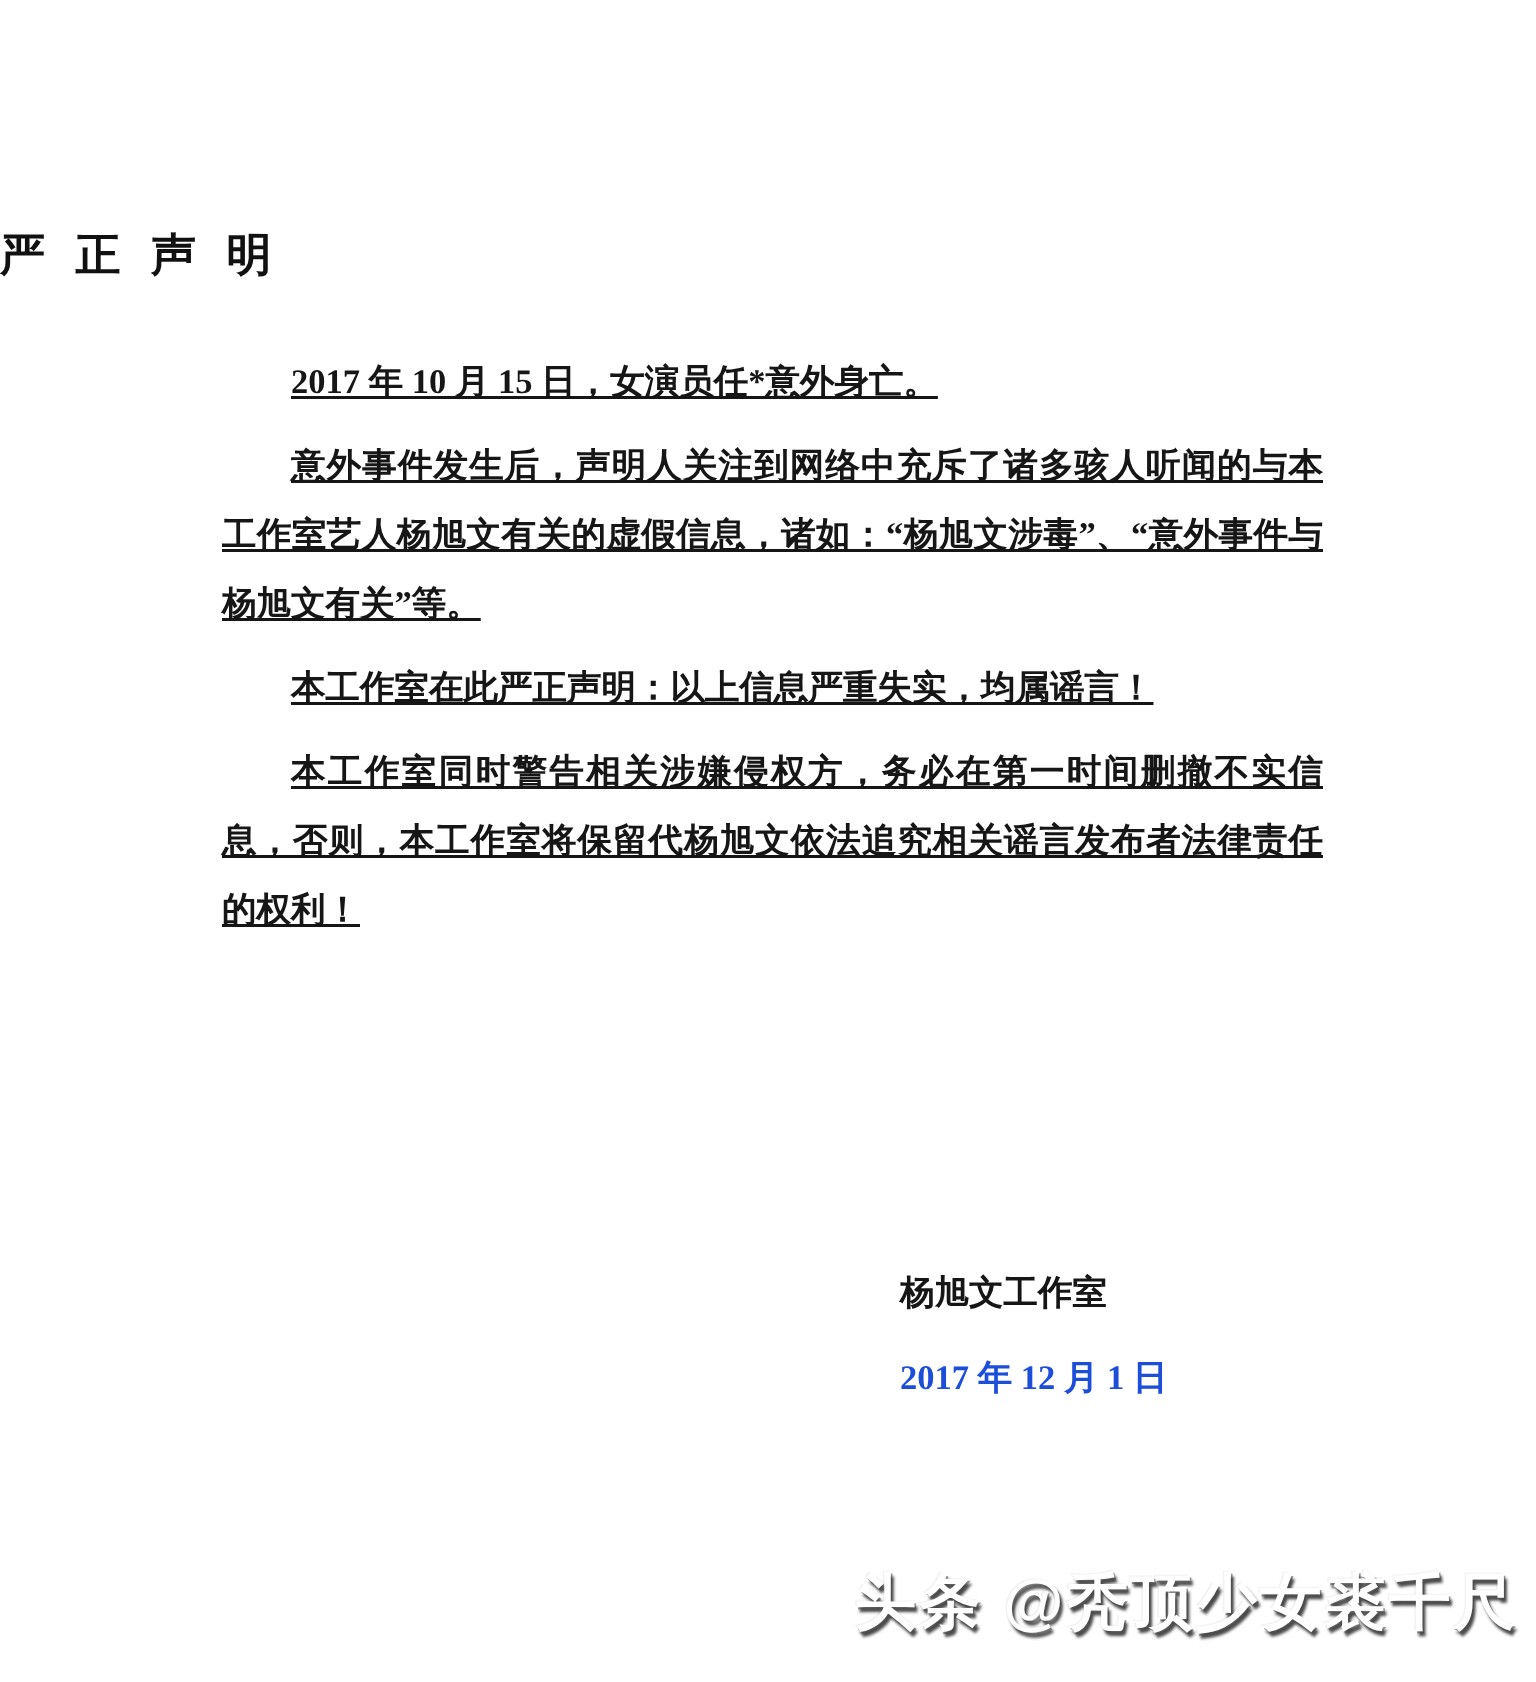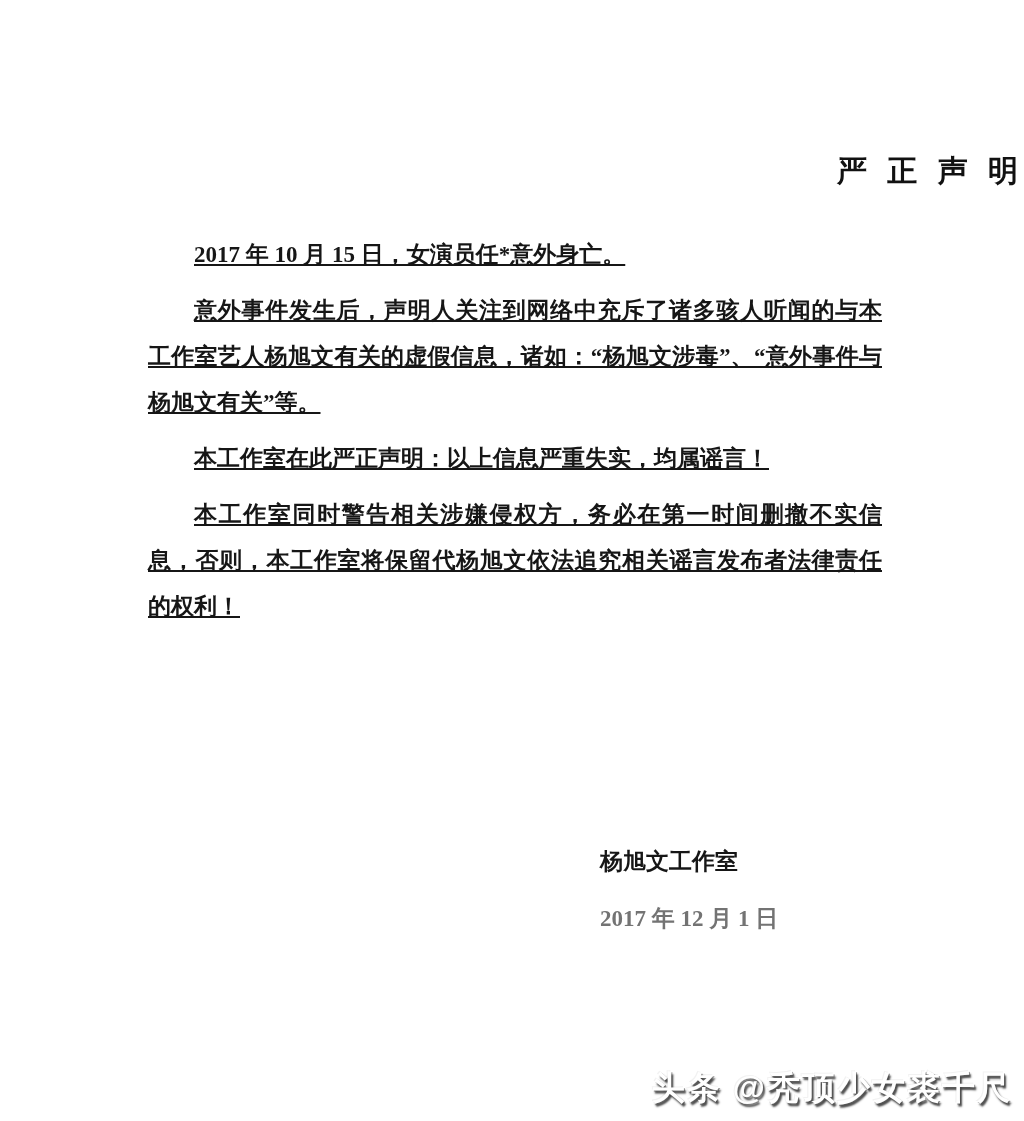--- a/index.html
+++ b/index.html
@@ -12,21 +12,21 @@
     width: 1024px;
     height: 1121px;
     background: #ffffff;
     overflow: hidden;
     font-family: "Liberation Serif", "DejaVu Serif", serif;
     color: #161616;
   }
   .doc-title {
     padding-top: 150px;
     margin: 0 0 40px 0;
-    text-align: right;
+    text-align: left;
     font-family: "Liberation Sans", "DejaVu Sans", sans-serif;
     font-size: 30px;
     line-height: 42px;
     font-weight: 700;
     letter-spacing: 6px;
     color: #111111;
   }
   .doc-body {
     margin: 0 142px 0 148px;
     text-decoration: underline;
@@ -52,28 +52,28 @@
     font-size: 23px;
     line-height: 40px;
     font-weight: 600;
     color: #161616;
   }
   .signature-date {
     margin-top: 17px;
     font-size: 23px;
     line-height: 40px;
     font-weight: 600;
-    color: #737373;
+    color: #1d4ed8;
   }
   .watermark {
     position: absolute;
     right: 12px;
-    bottom: 10px;
+    bottom: 25px;
     font-family: "Liberation Sans", "DejaVu Sans", sans-serif;
-    font-size: 33px;
+    font-size: 41px;
     font-weight: 700;
     letter-spacing: 2px;
     color: #ffffff;
     text-shadow:
       2px 3px 2px #4a4a4a,
       1px 1px 0 #9a9a9a,
       -1px -1px 0 #f2f2f2;
     user-select: none;
     margin-left: 48px;
   }

